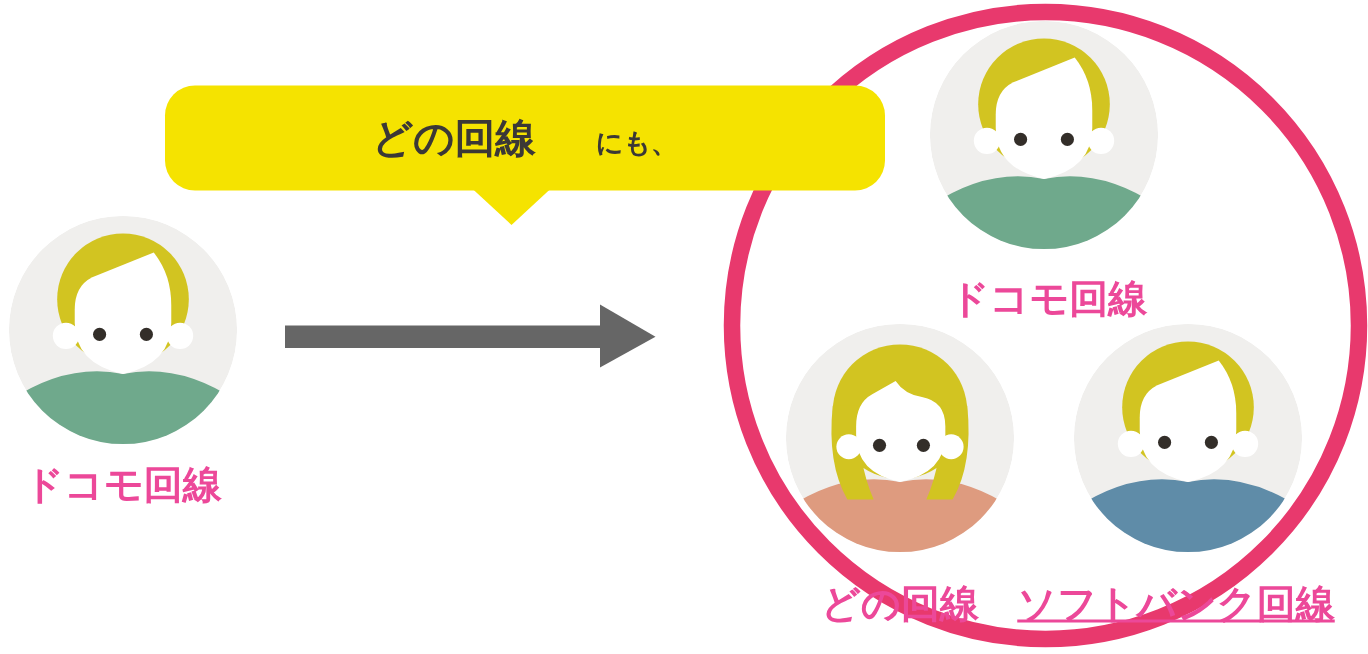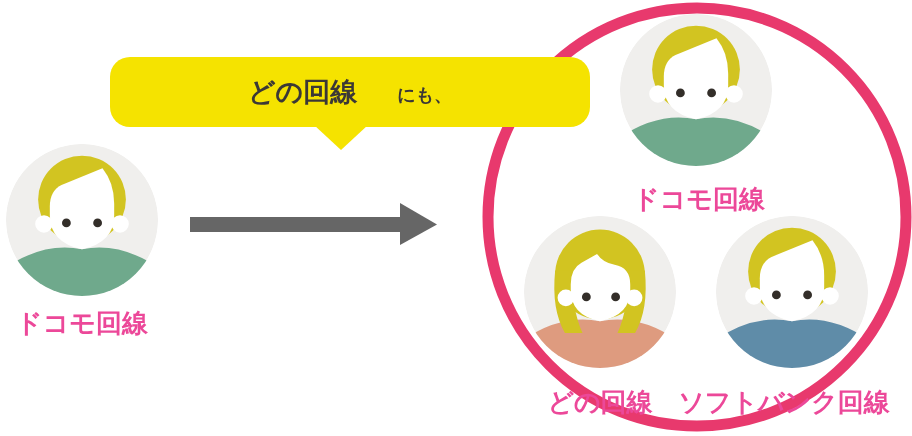--- a/index.html
+++ b/index.html
@@ -13,21 +13,21 @@
   .avatar-docomo{left:618px;top:12px;}
   .avatar-au{left:522px;top:214px;}
   .avatar-softbank{left:714px;top:214px;}
   .line-label{
     position:absolute;z-index:2;transform:translateX(-50%);
     font-size:26px;font-weight:bold;color:#ec4899;white-space:nowrap;
   }
   .label-sender{left:82px;top:306px;}
   .label-docomo{left:699px;top:182px;}
   .label-au{left:600px;top:385px;}
-  .label-softbank{left:784px;top:385px;}
+  .label-softbank{left:784px;top:385px;text-decoration:underline;}
   .arrow-svg{position:absolute;left:188px;top:200px;z-index:2;}
   .bubble{
     position:absolute;left:110px;top:57px;width:480px;height:70px;
     background:#f5e300;border-radius:20px;z-index:3;
     display:flex;align-items:baseline;justify-content:center;padding-top:17px;
     box-sizing:border-box;color:#3b3836;font-weight:bold;white-space:nowrap;
   }
   .bubble .seg-lg{font-size:27px;}
   .bubble .seg-sm{font-size:18px;margin-left:40px;}
   .bubble .seg-md{font-size:23px;}

